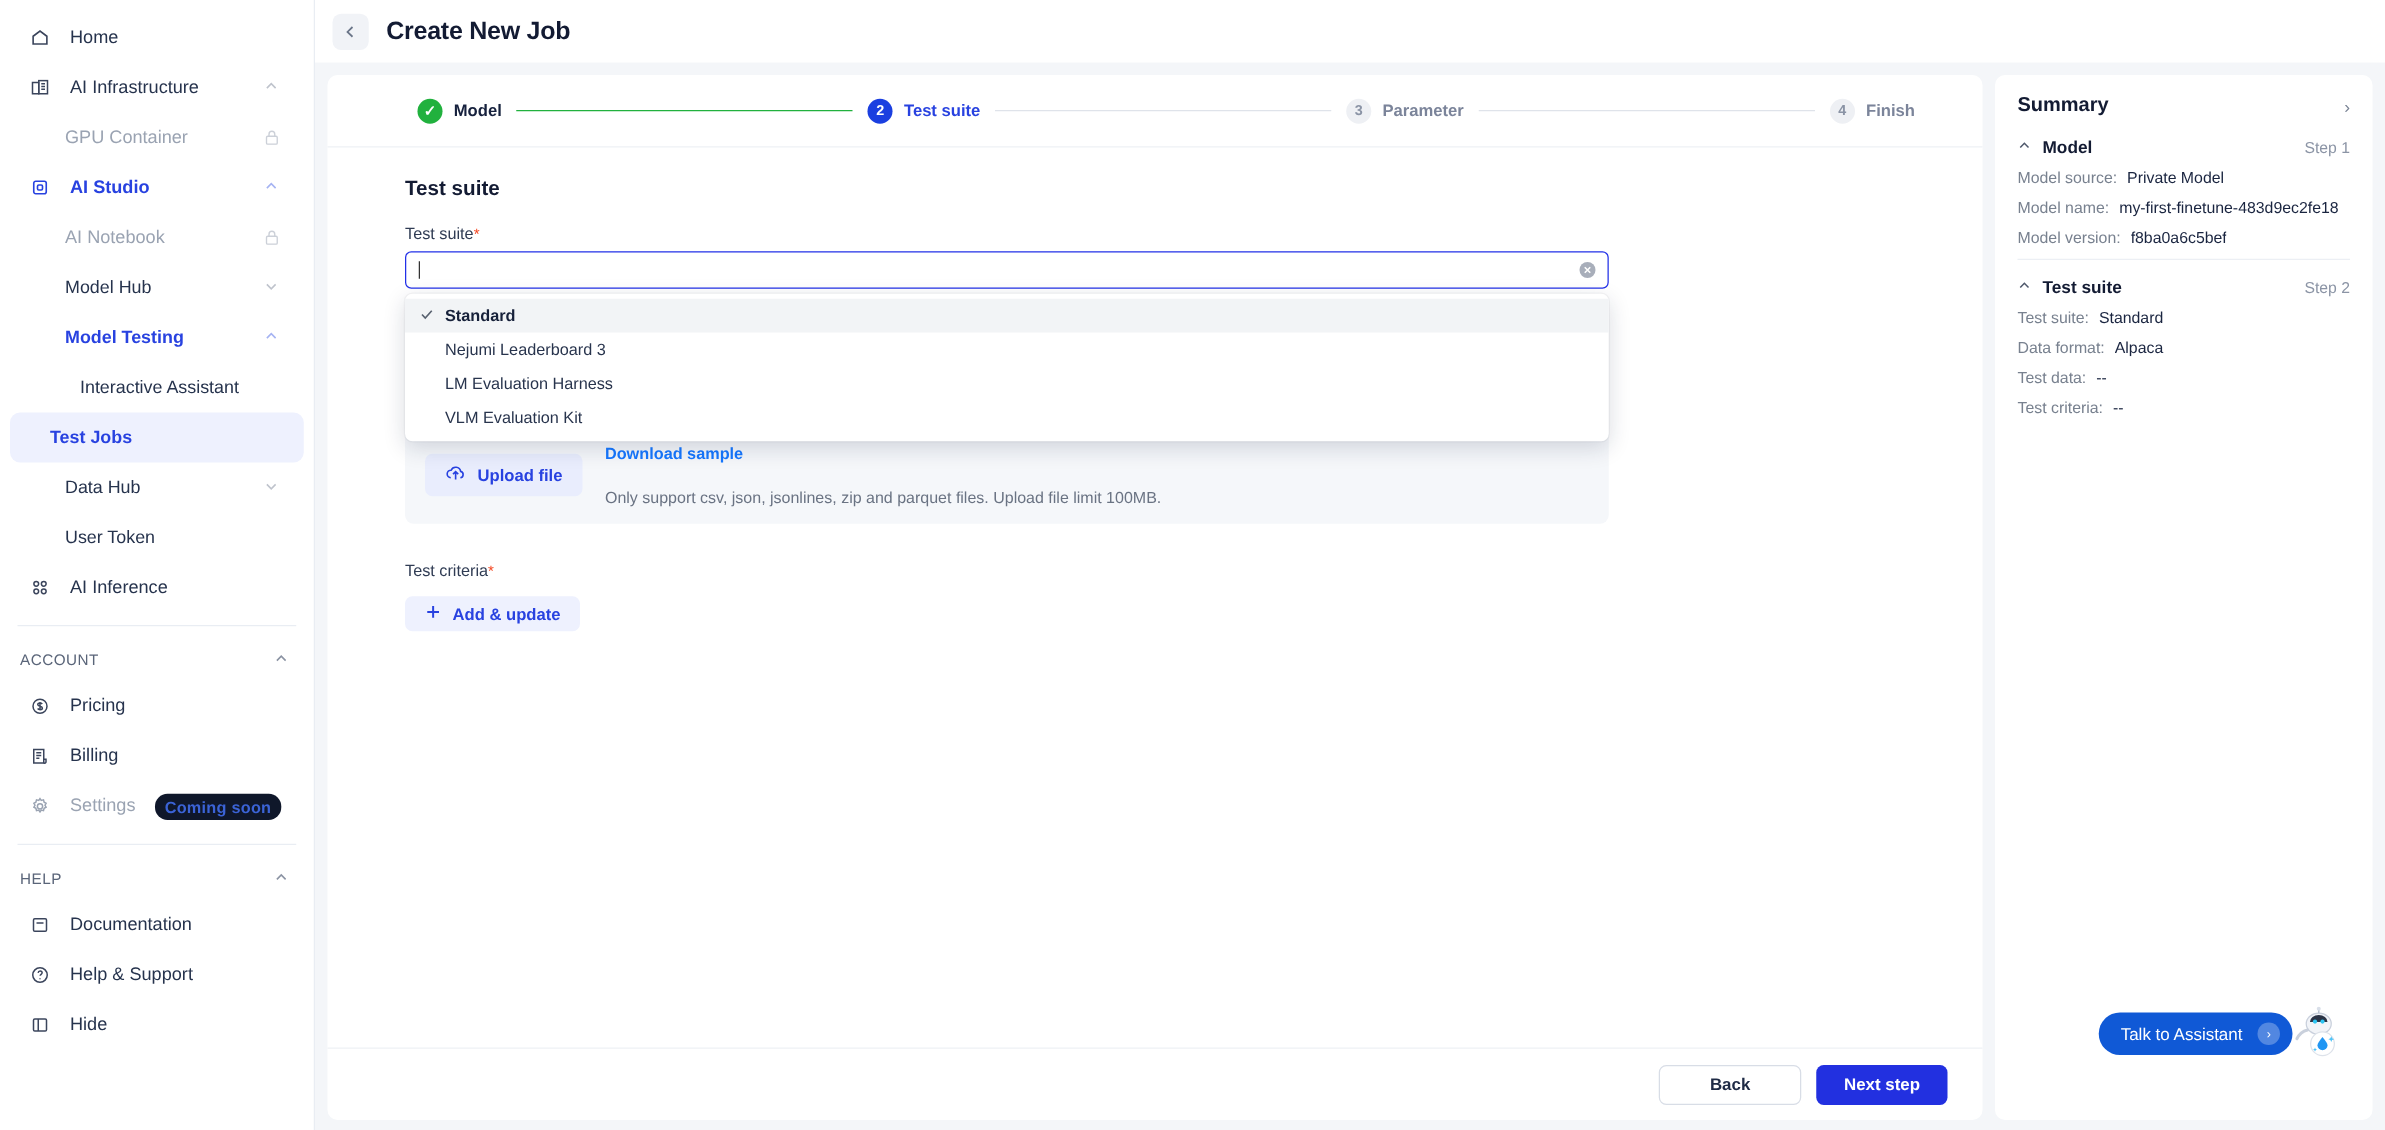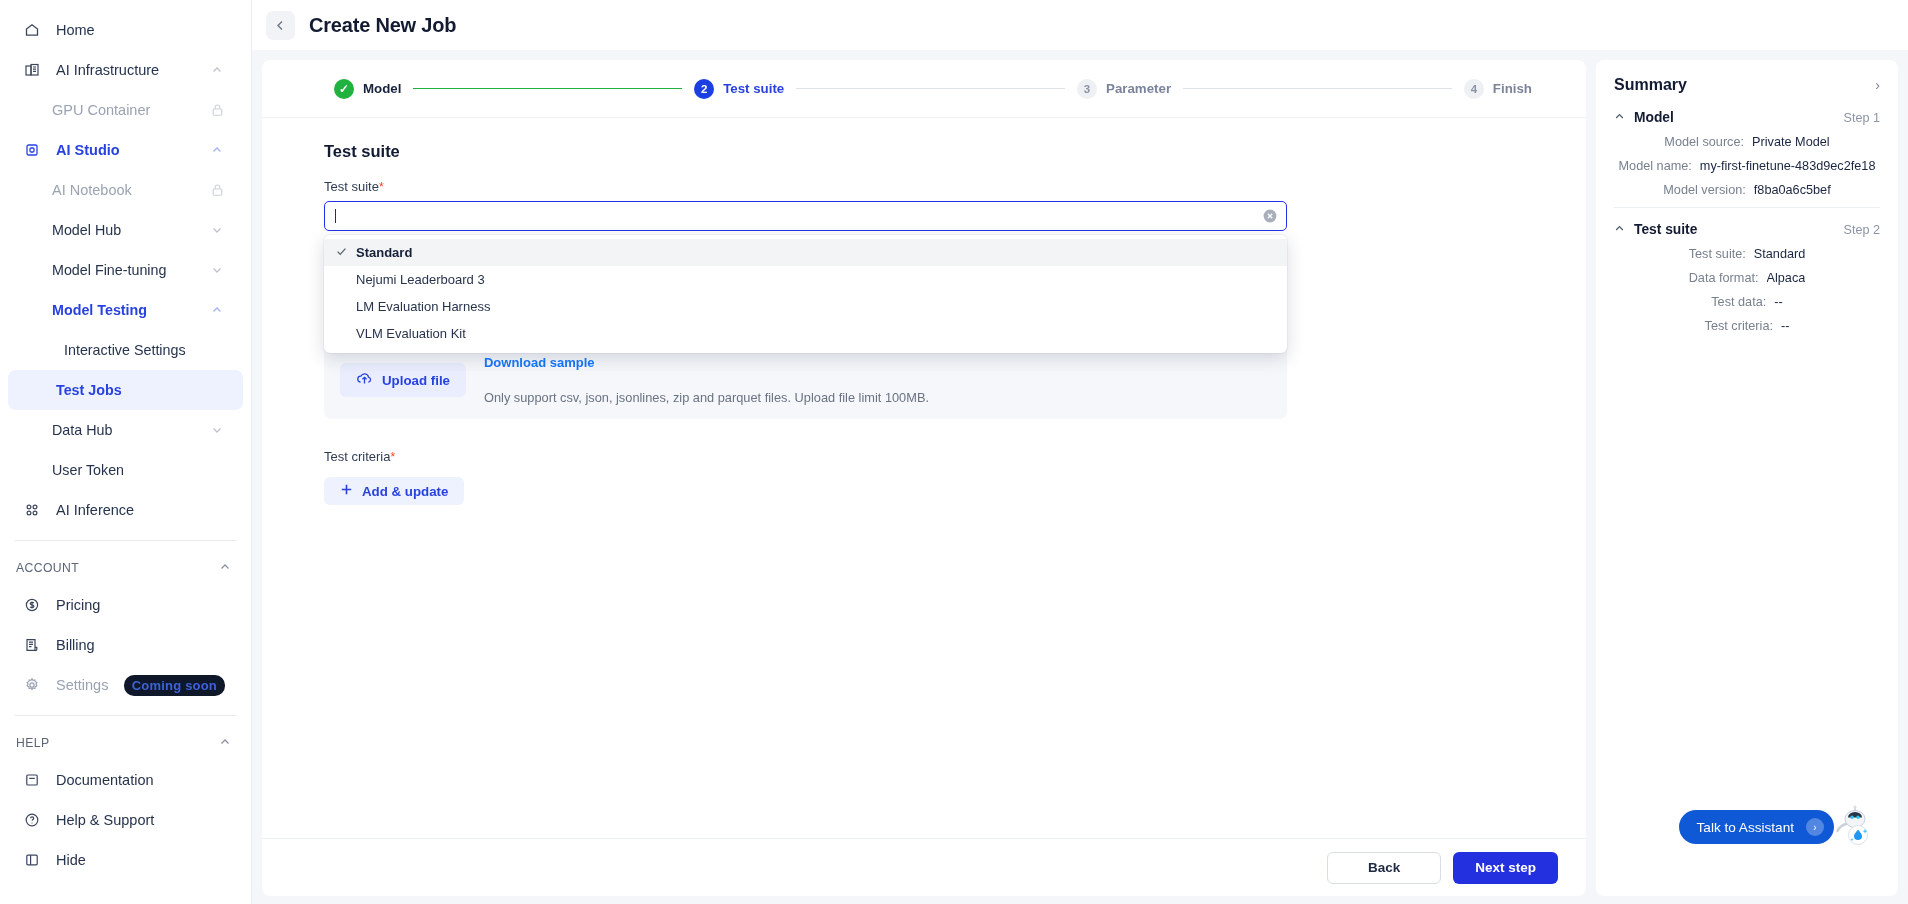--- a/index.html
+++ b/index.html
@@ -174,21 +174,21 @@
     width: 302px; flex: 0 0 302px; background:#fff; border-radius:8px;
     padding: 16px 18px; position: relative;
   }
   .sum-head { display:flex; align-items:center; justify-content:space-between; margin-bottom: 16px; gap: 32px;}
   .sum-title { font-size: 16px; font-weight:bold; color:#131b33;}
   .sum-expand { color:#7a8394; cursor:pointer; font-size: 14px; }
   .sum-sec-hd { display:flex; align-items:center; margin-bottom: 10px; }
   .sum-sec-hd .cv { width: 14px; color:#4e586b; font-size: 10px; margin-right:6px;}
   .sum-sec-hd .nm { font-size:13.8px; font-weight:bold; color:#131b33; flex:1 1 auto;}
   .sum-sec-hd .st { font-size:12.6px; color:#8b94a5; }
-  .sum-row { display:flex; justify-content:center; align-items:baseline; margin-bottom: 10px; gap:8px;}
+  .sum-row { display:flex; justify-content:flex-start; align-items:baseline; margin-bottom: 10px; gap:8px;}
   .sum-row .k { font-size:12.7px; color:#78818f; white-space:nowrap;}
   .sum-row .v { font-size:12.7px; color:#1a2540; text-align:right; overflow:hidden; text-overflow:ellipsis; white-space:nowrap;}
   .sum-div { height:1px; background:#eceff4; margin: 6px 0 14px 0; }
 
   
   .assistant { position:absolute; right: 24px; bottom: 47px; display:flex; align-items:center; }
   .assist-btn {
     background:#1059d6; color:#fff; border:none; border-radius: 22px;
     height: 34px; padding: 0 10px 0 18px; display:flex; align-items:center; gap:12px;
     font-size: 13.6px; cursor:pointer;
@@ -268,43 +268,35 @@
 
     <div class="nav-item sub">
       <span class="lbl">Model Hub</span>
       <span class="chev">
         <svg width="12" height="12" viewBox="0 0 12 12" fill="none" stroke="#8b93a3" stroke-width="1.3">
             <path d="M2.5 4.5L6 8l3.5-3.5"></path>
           </svg>
       </span>
     </div>
 
-    <div class="nav-item sub">
-      <span class="lbl">Model Fine-tuning</span>
-      <span class="chev">
-        <svg width="12" height="12" viewBox="0 0 12 12" fill="none" stroke="#8b93a3" stroke-width="1.3">
-            <path d="M2.5 4.5L6 8l3.5-3.5"></path>
-          </svg>
-      </span>
-    </div>
 
     <div class="nav-item sub active">
       <span class="lbl">Model Testing</span>
       <span class="chev">
         <svg width="12" height="12" viewBox="0 0 12 12" fill="none" stroke="#5d76e8" stroke-width="1.3">
             <path d="M2.5 7.5L6 4l3.5 3.5"></path>
           </svg>
       </span>
     </div>
 
     <div class="nav-item sub2" style="padding-left:56px">
-      <span class="lbl">Interactive Settings</span>
-    </div>
-
-    <div class="nav-item sub2 sel" style="padding-left:48px">
+      <span class="lbl">Interactive Assistant</span>
+    </div>
+
+    <div class="nav-item sub2 sel" style="padding-left:32px">
       <span class="lbl">Test Jobs</span>
     </div>
 
     <div class="nav-item sub">
       <span class="lbl">Data Hub</span>
       <span class="chev">
         <svg width="12" height="12" viewBox="0 0 12 12" fill="none" stroke="#8b93a3" stroke-width="1.3">
             <path d="M2.5 4.5L6 8l3.5-3.5"></path>
           </svg>
       </span>

